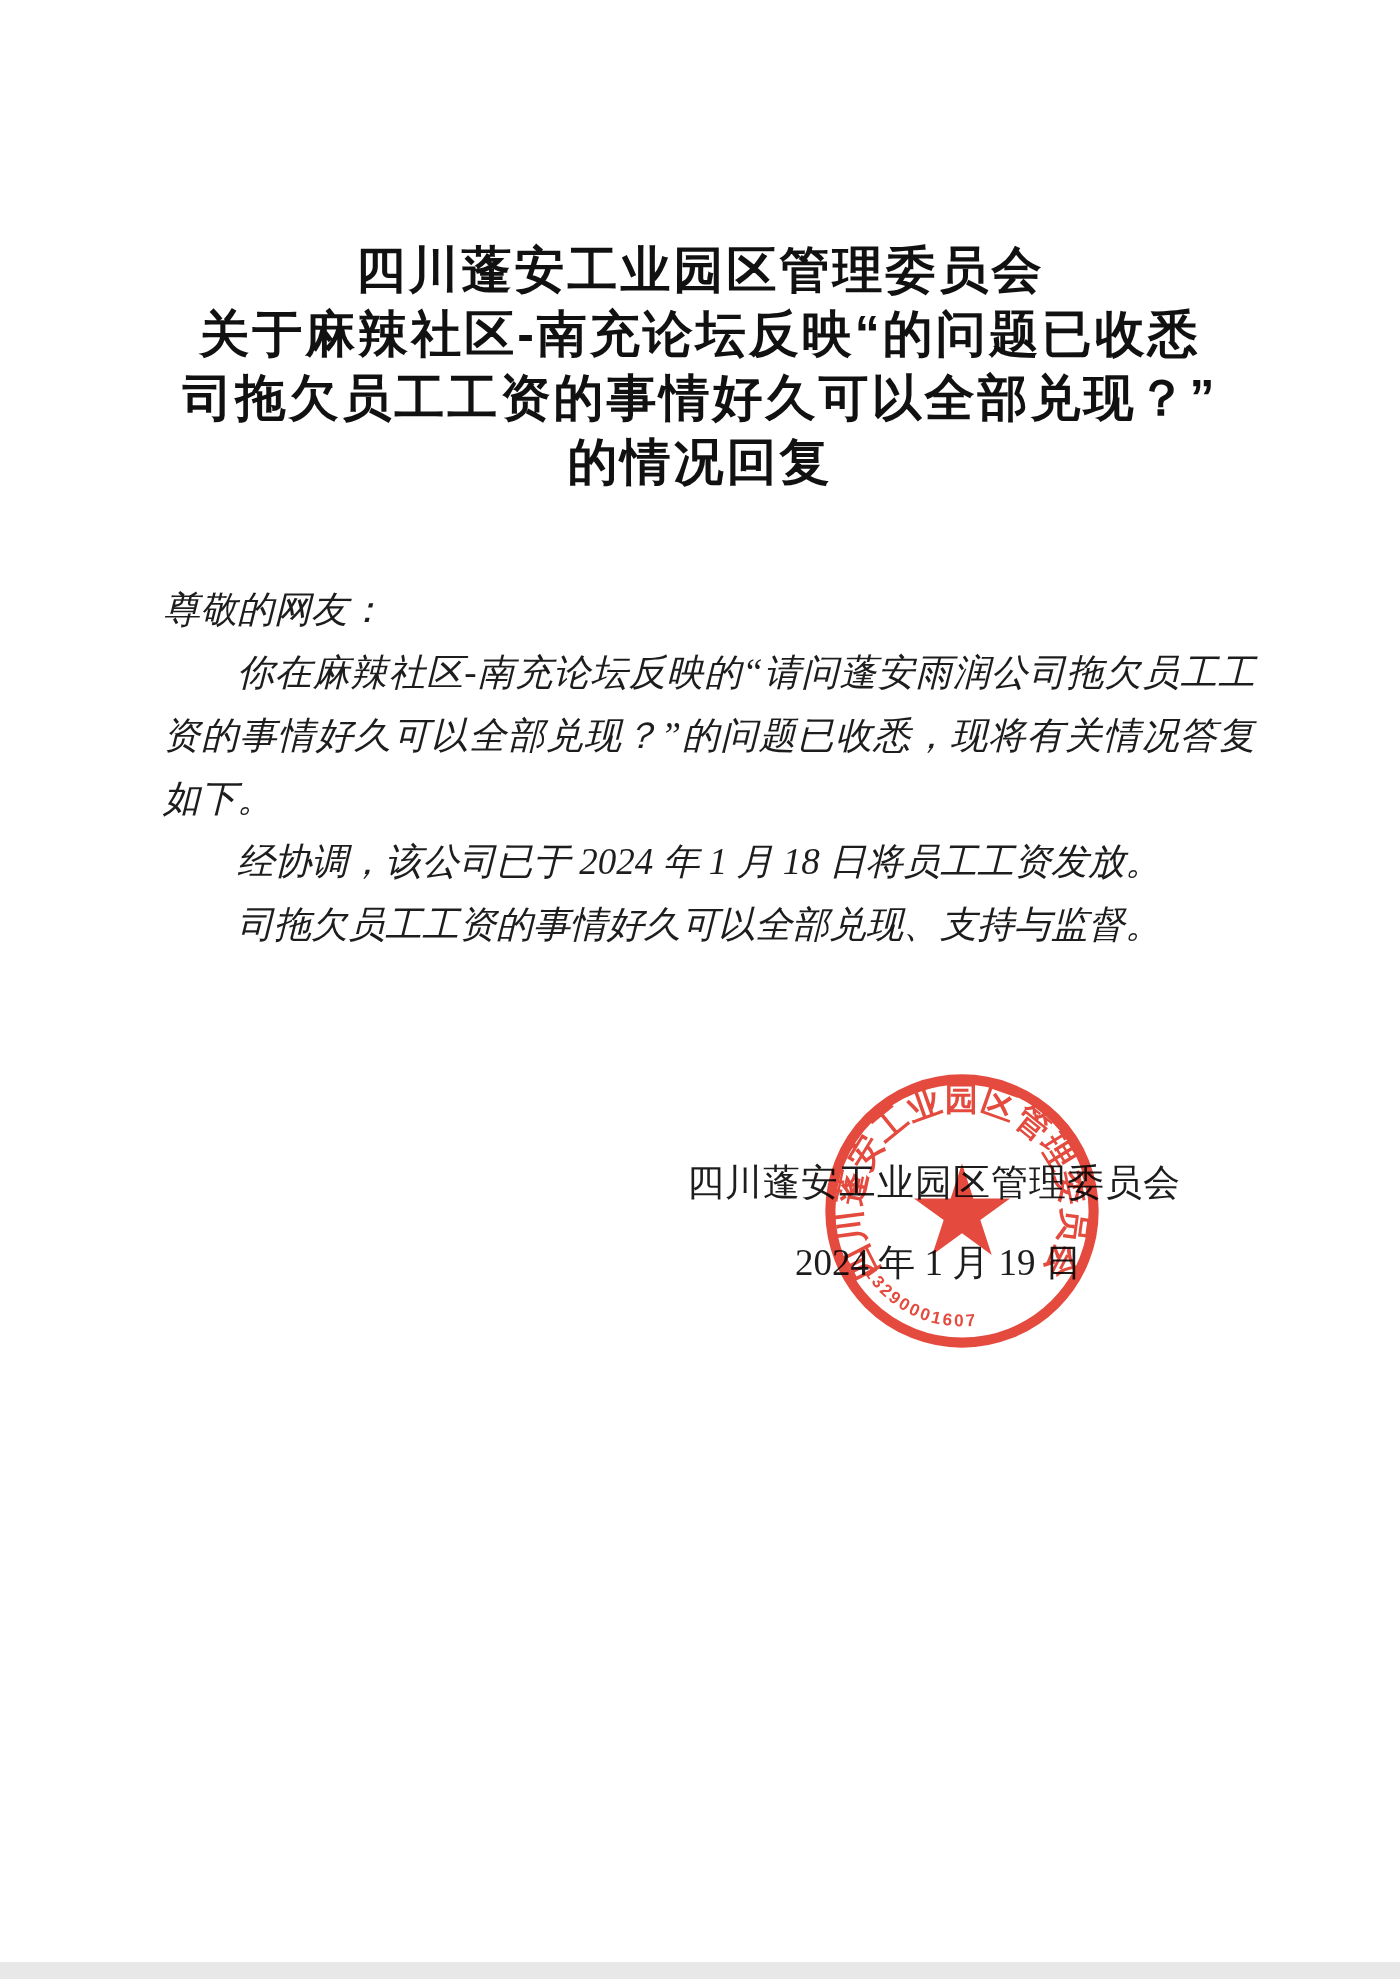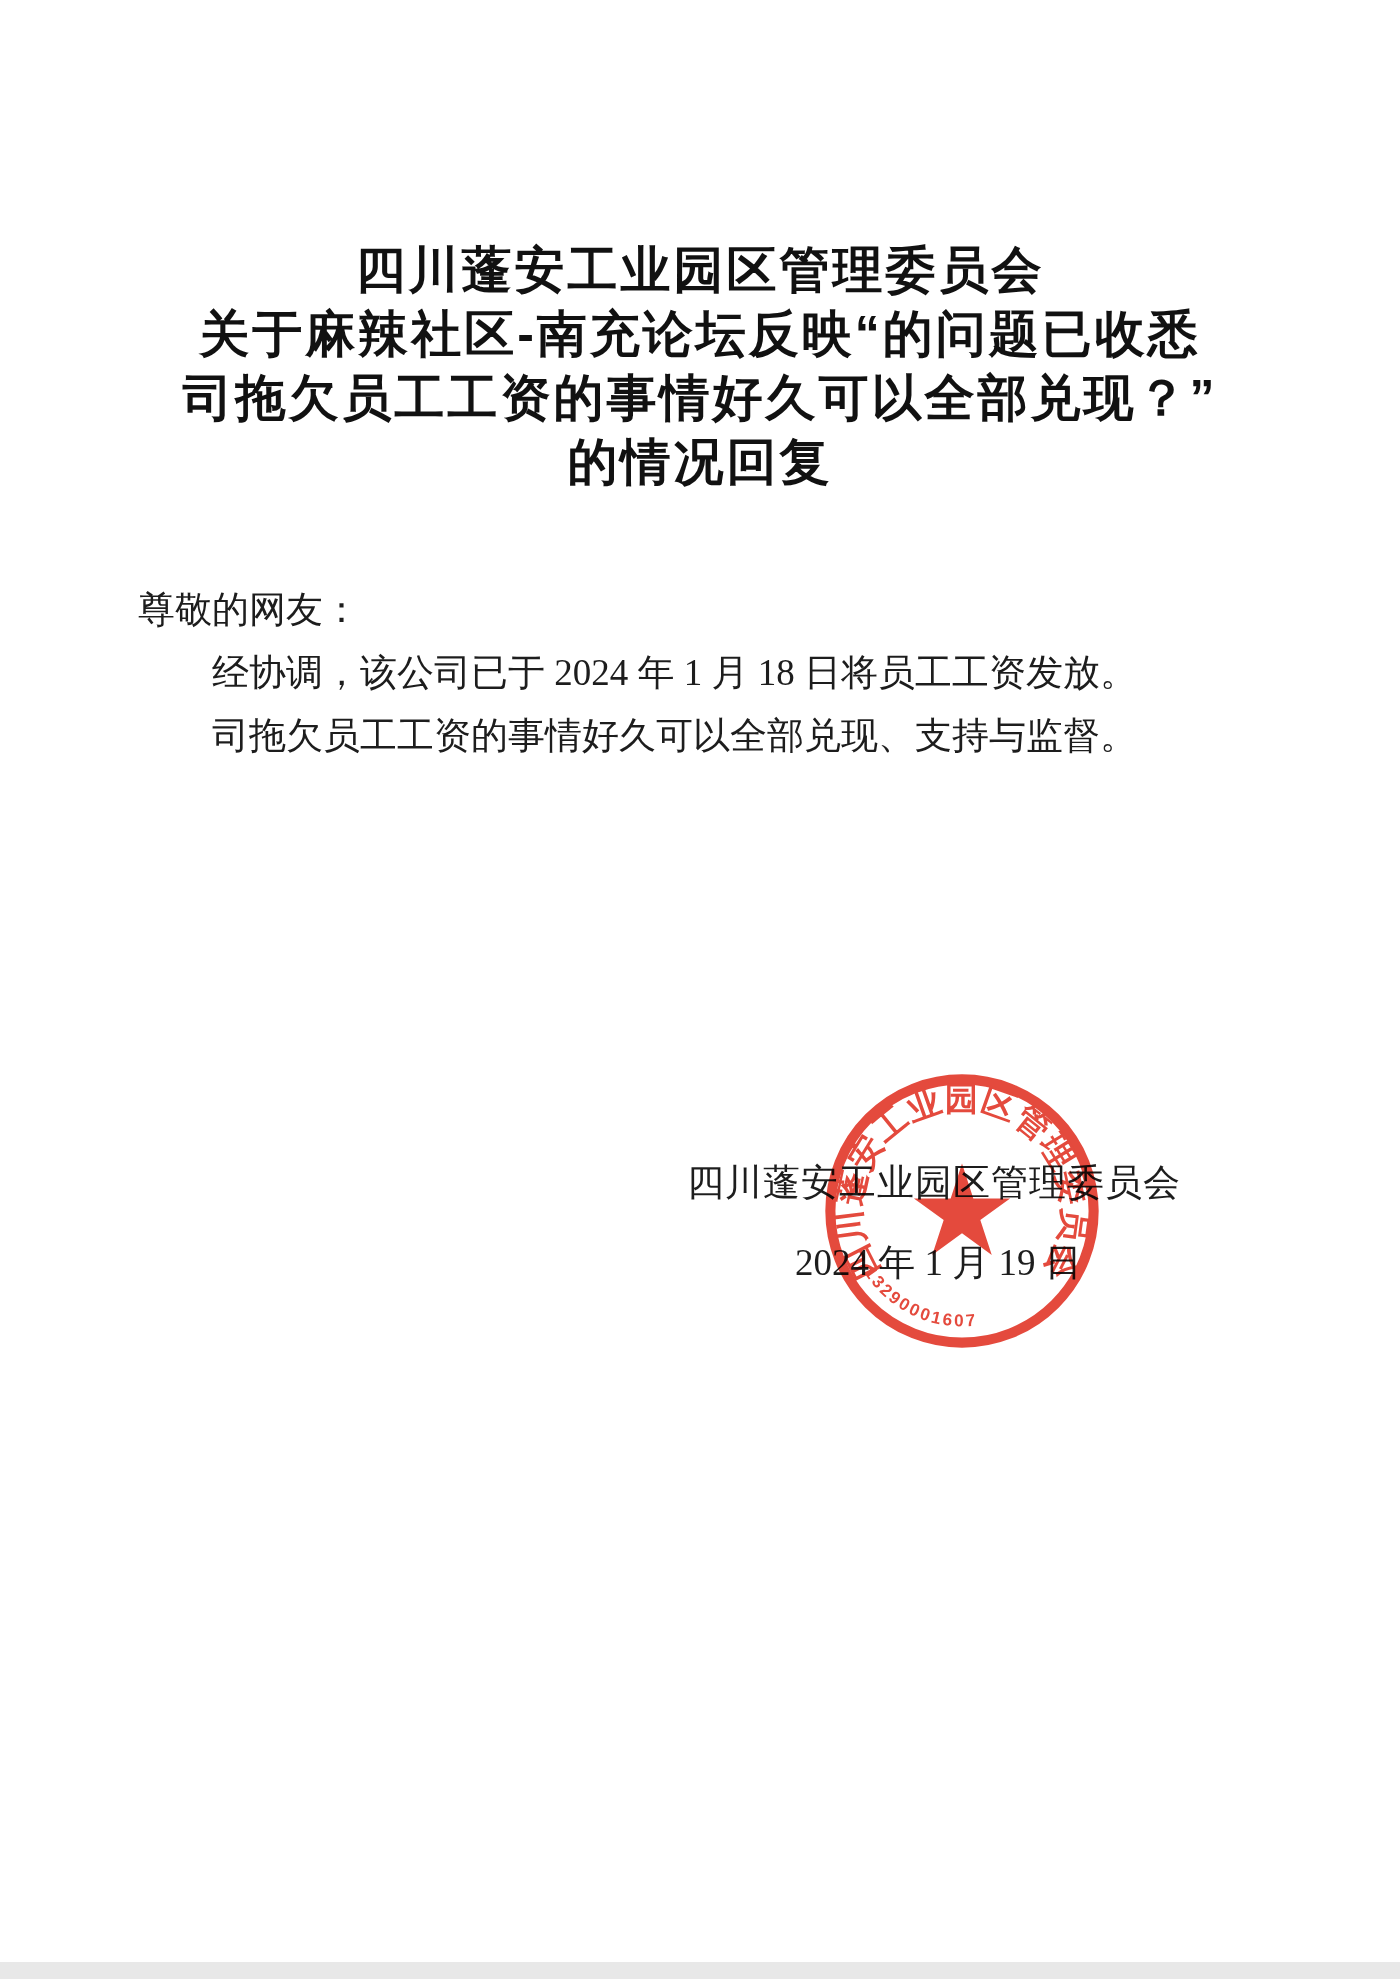--- a/index.html
+++ b/index.html
@@ -22,27 +22,28 @@
     font-weight: 700;
     font-size: 50px;
     line-height: 64px;
     letter-spacing: 3px;
     color: #111111;
   }
   .doc-title .t-line { display: block; }
   .doc-body {
     position: absolute;
     top: 578px;
-    left: 138px;
+    left: 163px;
     width: 1092px;
     font-family: "Liberation Serif", serif;
     font-size: 37px;
     line-height: 63px;
     text-align: justify;
     color: #1d1d1d;
+    font-style: italic;
   }
   .doc-body p { margin: 0; text-indent: 2em; }
   .doc-body p.salutation { text-indent: 0; }
   .sig-org {
     position: absolute;
     top: 1158px;
     left: 687px;
     font-family: "Liberation Serif", serif;
     font-size: 37px;
     letter-spacing: 1px;
@@ -88,20 +89,21 @@
 
   <div class="doc-title">
     <span class="t-line">四川蓬安工业园区管理委员会</span>
     <span class="t-line">关于麻辣社区-南充论坛反映“的问题已收悉</span>
     <span class="t-line">司拖欠员工工资的事情好久可以全部兑现？”</span>
     <span class="t-line">的情况回复</span>
   </div>
 
   <div class="doc-body">
     <p class="salutation">尊敬的网友：</p>
+    <p>你在麻辣社区-南充论坛反映的“请问蓬安雨润公司拖欠员工工资的事情好久可以全部兑现？”的问题已收悉，现将有关情况答复如下。</p>
     <p>经协调，该公司已于 2024 年 1 月 18 日将员工工资发放。</p>
     <p>司拖欠员工工资的事情好久可以全部兑现、支持与监督。</p>
   </div>
 
   <div class="sig-org">四川蓬安工业园区管理委员会</div>
   <div class="sig-date">2024 年 1 月 19 日</div>
 
   <div class="seal">
     <svg viewBox="0 0 320 320">
       <defs>

